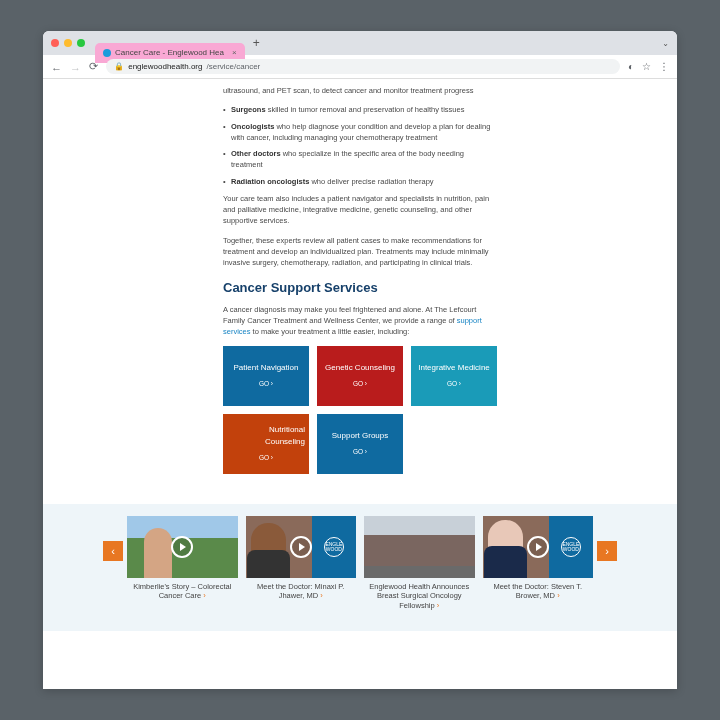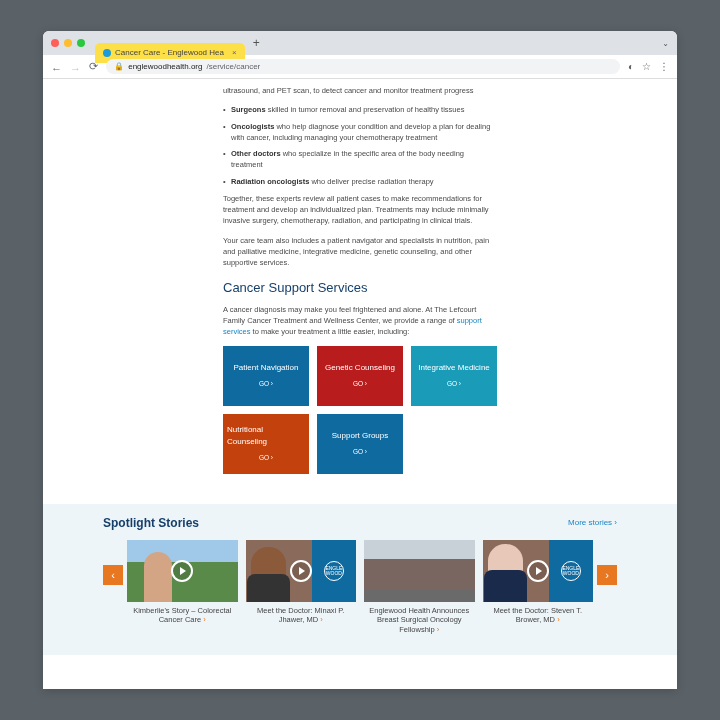--- a/index.html
+++ b/index.html
@@ -2,43 +2,43 @@
 <html><head>
 <meta charset="utf-8">
 <style>
 *{margin:0;padding:0;box-sizing:border-box}
 body{font-family:-apple-system,BlinkMacSystemFont,"Segoe UI",Arial,sans-serif;background:#5a6268;width:720px;height:720px;overflow:hidden;font-size:9px}
 .browser{position:absolute;left:43px;top:31px;width:634px;height:658px;background:#fff;border-radius:6px 6px 0 0;overflow:hidden;box-shadow:0 2px 10px rgba(0,0,0,0.2)}
 .titlebar{height:24px;background:#dee1e6;display:flex;align-items:center;padding:0 8px}
 .dots{display:flex;gap:5px;margin-right:10px}
 .dot{width:8px;height:8px;border-radius:50%}
 .d1{background:#ff5f57}.d2{background:#febc2e}.d3{background:#28c840}
-.tab{background:#fde047;border-radius:5px 5px 0 0;height:20px;display:flex;align-items:center;padding:0 8px;font-size:8px;color:#444;gap:4px;margin-top:19px}
+.tab{background:#f9a8d4;border-radius:5px 5px 0 0;height:20px;display:flex;align-items:center;padding:0 8px;font-size:8px;color:#444;gap:4px;margin-top:19px}
 .favicon{width:8px;height:8px;background:#1a9cdb;border-radius:50%}
 .tab-x{color:#666;margin-left:4px;cursor:pointer}
 .newtab{color:#555;margin-left:8px;font-size:12px;cursor:pointer}
 .dropdown{margin-left:auto;color:#555;font-size:8px;cursor:pointer}
 .addrbar{height:24px;background:#fff;border-bottom:1px solid #ddd;display:flex;align-items:center;padding:0 8px;gap:8px}
 .navbtn{color:#5f6368;font-size:11px;cursor:pointer}
 .navbtn.dimmed{opacity:.4}
 .url{flex:1;display:flex;align-items:center;gap:4px;font-size:8px;color:#5f6368;background:#f1f3f4;border-radius:10px;padding:3px 8px}
 .hosttxt{color:#212121}
 .tbicons{display:flex;gap:8px;color:#5f6368;font-size:10px}
 .tbicons span{cursor:pointer}
 .vp{height:610px;overflow:hidden}
 .content{padding:6px 180px 0 180px;color:#4a4a4a;font-size:7.5px;line-height:1.5}
 .content p{margin-bottom:8px}
 .content ul{list-style:none;margin-bottom:6px}
 .content li{margin-bottom:5px;padding-left:8px;position:relative}
 .content li::before{content:"•";position:absolute;left:0}
 .content strong{color:#333}
-h2{color:#16406a;font-size:13px;font-weight:400;margin:10px 0 6px}
+h2{color:#16406a;font-size:13px;font-weight:700;margin:10px 0 6px}
 a.tlink{color:#1985c4;text-decoration:none}
 .tiles{display:grid;grid-template-columns:repeat(3,1fr);gap:8px;margin-top:8px}
-.tile{height:60px;display:flex;flex-direction:column;align-items:center;justify-content:center;color:#fff;font-size:8px;text-align:left;cursor:pointer;padding:4px}
+.tile{height:60px;display:flex;flex-direction:column;align-items:center;justify-content:center;color:#fff;font-size:8px;text-align:right;cursor:pointer;padding:4px}
 .tile .go{font-size:6.5px;margin-top:5px}
 .c1{background:#0f6aa0}.c2{background:#b91c1c}.c3{background:#1a9bb8}
 .c4{background:#c2410c}.c5{background:#13b4cf}.c6{background:#0f6aa0}
 .spotlight{background:#eef5f9;padding:12px 60px 20px;margin-top:30px}
 .shead{display:flex;justify-content:space-between;align-items:center;margin-bottom:10px}
 .shead h3{color:#16406a;font-size:12px;font-weight:600}
 .more{color:#1985c4;font-size:8px;cursor:pointer}
 .carousel{display:flex;align-items:flex-start;gap:4px}
 .arrow{width:20px;height:20px;background:#e87722;color:#fff;display:flex;align-items:center;justify-content:center;font-size:11px;cursor:pointer;margin-top:25px;flex-shrink:0}
 .cards{display:flex;gap:8px;flex:1}
@@ -95,22 +95,22 @@
 
   <div class="vp">
     <div class="content">
       <p>ultrasound, and PET scan, to detect cancer and monitor treatment progress</p>
       <ul>
         <li><strong>Surgeons</strong><span> skilled in tumor removal and preservation of healthy tissues</span></li>
         <li><strong>Oncologists</strong><span> who help diagnose your condition and develop a plan for dealing with cancer, including managing your chemotherapy treatment</span></li>
         <li><strong>Other doctors</strong><span> who specialize in the specific area of the body needing treatment</span></li>
         <li><strong>Radiation oncologists</strong><span> who deliver precise radiation therapy</span></li>
       </ul>
+      <p>Your care team also includes a patient navigator and specialists in nutrition, pain and palliative medicine, integrative medicine, genetic counseling, and other supportive services.</p>
       <p>Together, these experts review all patient cases to make recommendations for treatment and develop an individualized plan. Treatments may include minimally invasive surgery, chemotherapy, radiation, and participating in clinical trials.</p>
-      <p>Your care team also includes a patient navigator and specialists in nutrition, pain and palliative medicine, integrative medicine, genetic counseling, and other supportive services.</p>
 
       <h2>Cancer Support Services</h2>
       <p>
         <span>A cancer diagnosis may make you feel frightened and alone. At The Lefcourt Family Cancer Treatment and Wellness Center, we provide a range of </span><a class="tlink">support services</a><span> to make your treatment a little easier, including:</span>
       </p>
       <div class="tiles">
         <div class="tile c1">
             <span>Patient Navigation</span>
             <span class="go">GO ›</span>
           </div>
@@ -127,24 +127,20 @@
             <span class="go">GO ›</span>
           </div>
         <div class="tile c6">
             <span>Support Groups</span>
             <span class="go">GO ›</span>
           </div>
       </div>
     </div>
 
     <div class="spotlight">
-      <div class="shead">
-        <h3>Spotlight Stories</h3>
-        <span class="more">More stories ›</span>
-      </div>
       <div class="carousel">
         <div class="arrow">‹</div>
         <div class="cards">
           <div class="card">
             <div class="thumb th1">
                 <div class="person"></div>
                 <div class="play"></div>
               </div>
             <div class="caption">Kimberlie's Story – Colorectal Cancer Care</div>
           </div>

